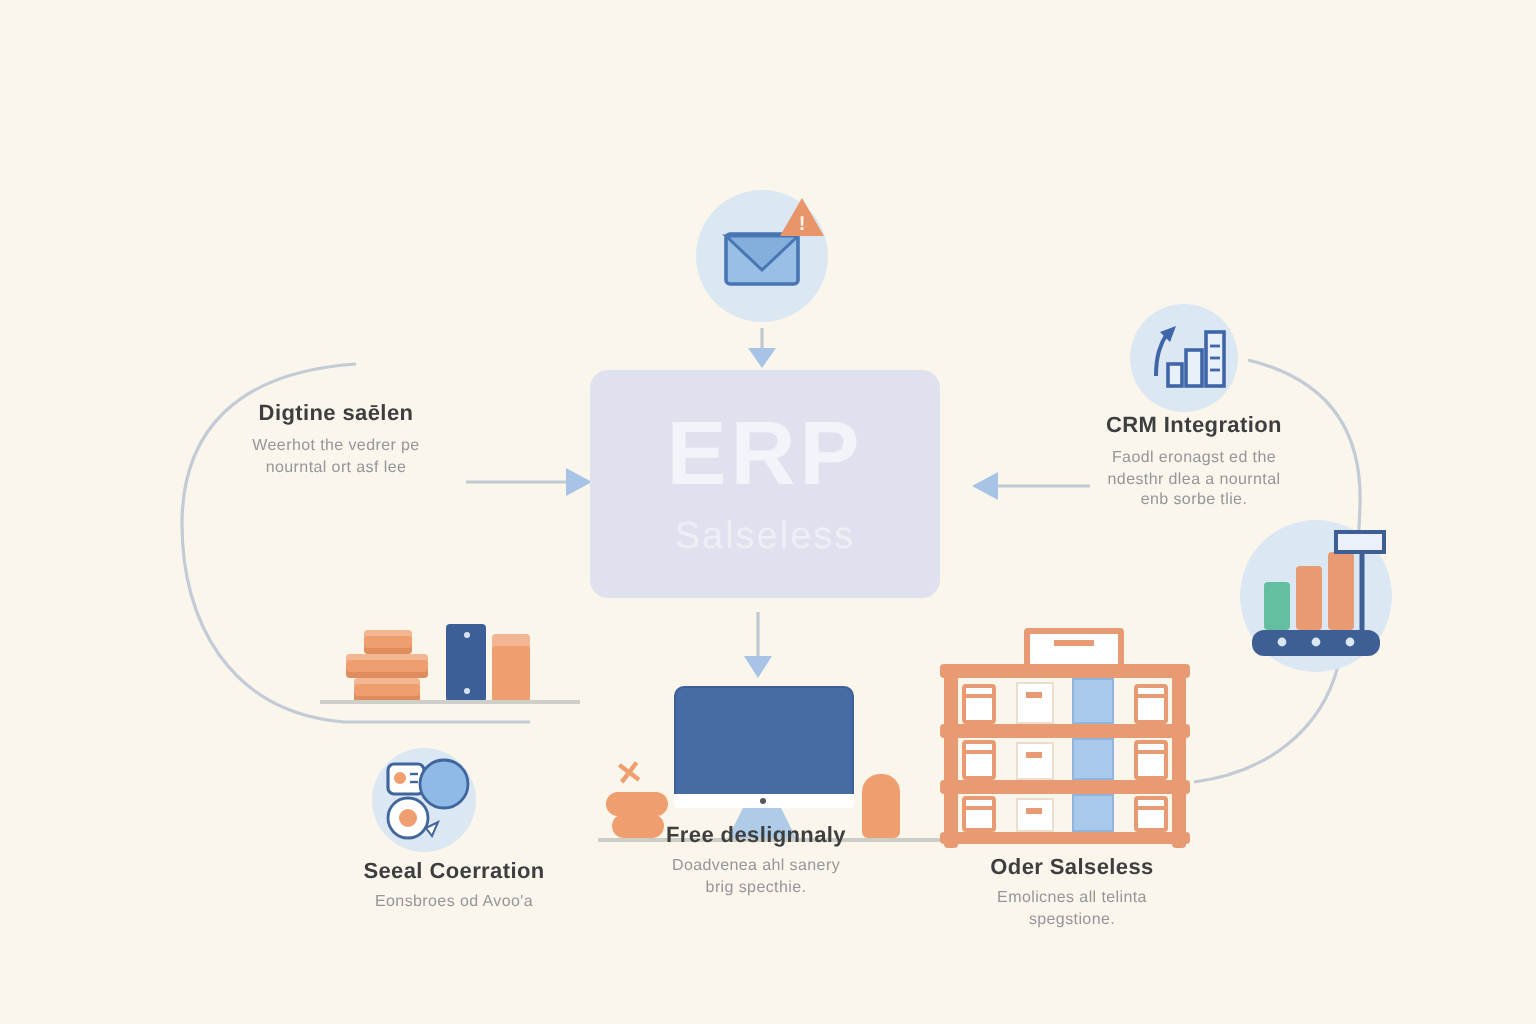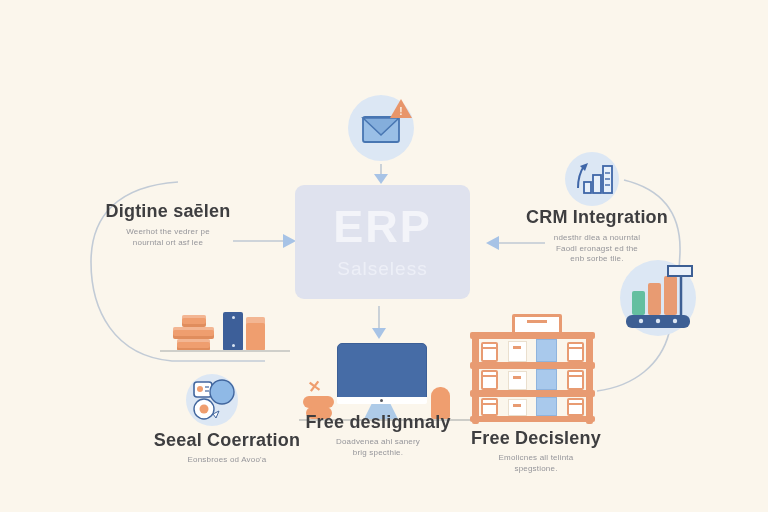--- a/index.html
+++ b/index.html
@@ -4,21 +4,21 @@
 <style>
   html,body{margin:0;padding:0;}
   body{font-family:"Liberation Sans", sans-serif; background:#FBF6EC;}
   .canvas{position:relative; width:768px; height:512px; background:#FBF6EC; overflow:hidden;}
   .abs{position:absolute;}
 
   
   .connectors{position:absolute; left:0; top:0; width:768px; height:512px; pointer-events:none;}
 
   
-  .node-title{font-size:18px; font-weight:bold; color:#3E3E40; text-align:center; letter-spacing:.2px;}
+  .node-title{font-size:11px; font-weight:bold; color:#3E3E40; text-align:center; letter-spacing:.2px;}
   .node-desc{font-size:8px; color:#95959A; text-align:center; line-height:10.5px; letter-spacing:.2px;}
 
   
   .erp-box{left:295px; top:185px; width:175px; height:114px; background:#DFE2EE; border-radius:9px;
            display:flex; flex-direction:column; align-items:center; justify-content:center; gap:9px;}
   .erp-title{font-size:45px; font-weight:bold; color:#F3F4F9; letter-spacing:2px; line-height:1;}
   .erp-sub{font-size:19px; font-weight:500; color:#EDEFF7; letter-spacing:1px;}
 
   
   .icon-circle{border-radius:50%; background:#DCE7F4; display:flex; align-items:center; justify-content:center;}
@@ -121,22 +121,22 @@
       <rect x="24" y="19" width="8" height="18" fill="#E8F0FA" stroke="#3F66A8" stroke-width="1.8"></rect>
       <rect x="34" y="10" width="9" height="27" fill="#E8F0FA" stroke="#3F66A8" stroke-width="1.8"></rect>
       <line x1="36" y1="17" x2="41" y2="17" stroke="#3F66A8" stroke-width="1.4"></line>
       <line x1="36" y1="23" x2="41" y2="23" stroke="#3F66A8" stroke-width="1.4"></line>
       <line x1="36" y1="29" x2="41" y2="29" stroke="#3F66A8" stroke-width="1.4"></line>
     </svg>
   </div>
   <div class="abs tb-crm">
     <div class="node-title">CRM Integration</div>
     <div class="node-desc">
+      <div>Faodl eronagst ed the</div>
       <div>ndesthr dlea a nourntal</div>
-      <div>Faodl eronagst ed the</div>
       <div>enb sorbe tlie.</div>
     </div>
   </div>
 
   <div class="abs icon-circle c-conveyor">
     <svg width="76" height="76" viewBox="0 0 76 76">
       <rect x="12" y="31" width="13" height="24" rx="2" fill="#64BFA0"></rect>
       <rect x="28" y="23" width="13" height="32" rx="2" fill="#E89B72"></rect>
       <rect x="44" y="16" width="13" height="39" rx="2" fill="#E89B72"></rect>
       <line x1="61" y1="12" x2="61" y2="55" stroke="#3D5F94" stroke-width="2.5"></line>
@@ -213,20 +213,20 @@
       <div class="wh-jar"></div>
     </div>
     <div class="wh-row" style="top:73px; height:19px;">
       <div class="wh-jar" style="height:14px;"></div>
       <div class="wh-whitebox" style="height:15px;"></div>
       <div class="wh-bluebox" style="height:17px;"></div>
       <div class="wh-jar" style="height:14px;"></div>
     </div>
   </div>
   <div class="abs tb-order">
-    <div class="node-title">Free Decisleny</div>
+    <div class="node-title">Oder Salseless</div>
     <div class="node-desc">
       <div>Emolicnes all telinta</div>
       <div>spegstione.</div>
     </div>
   </div>
 
 </div>
 
 </body></html>

